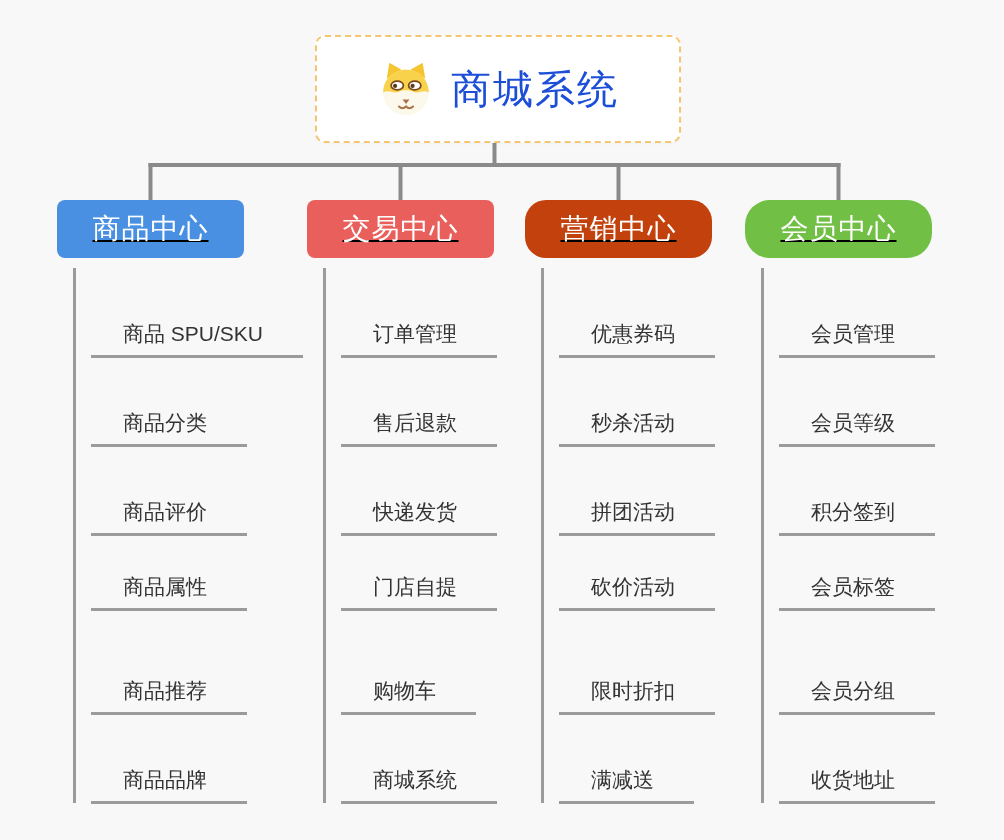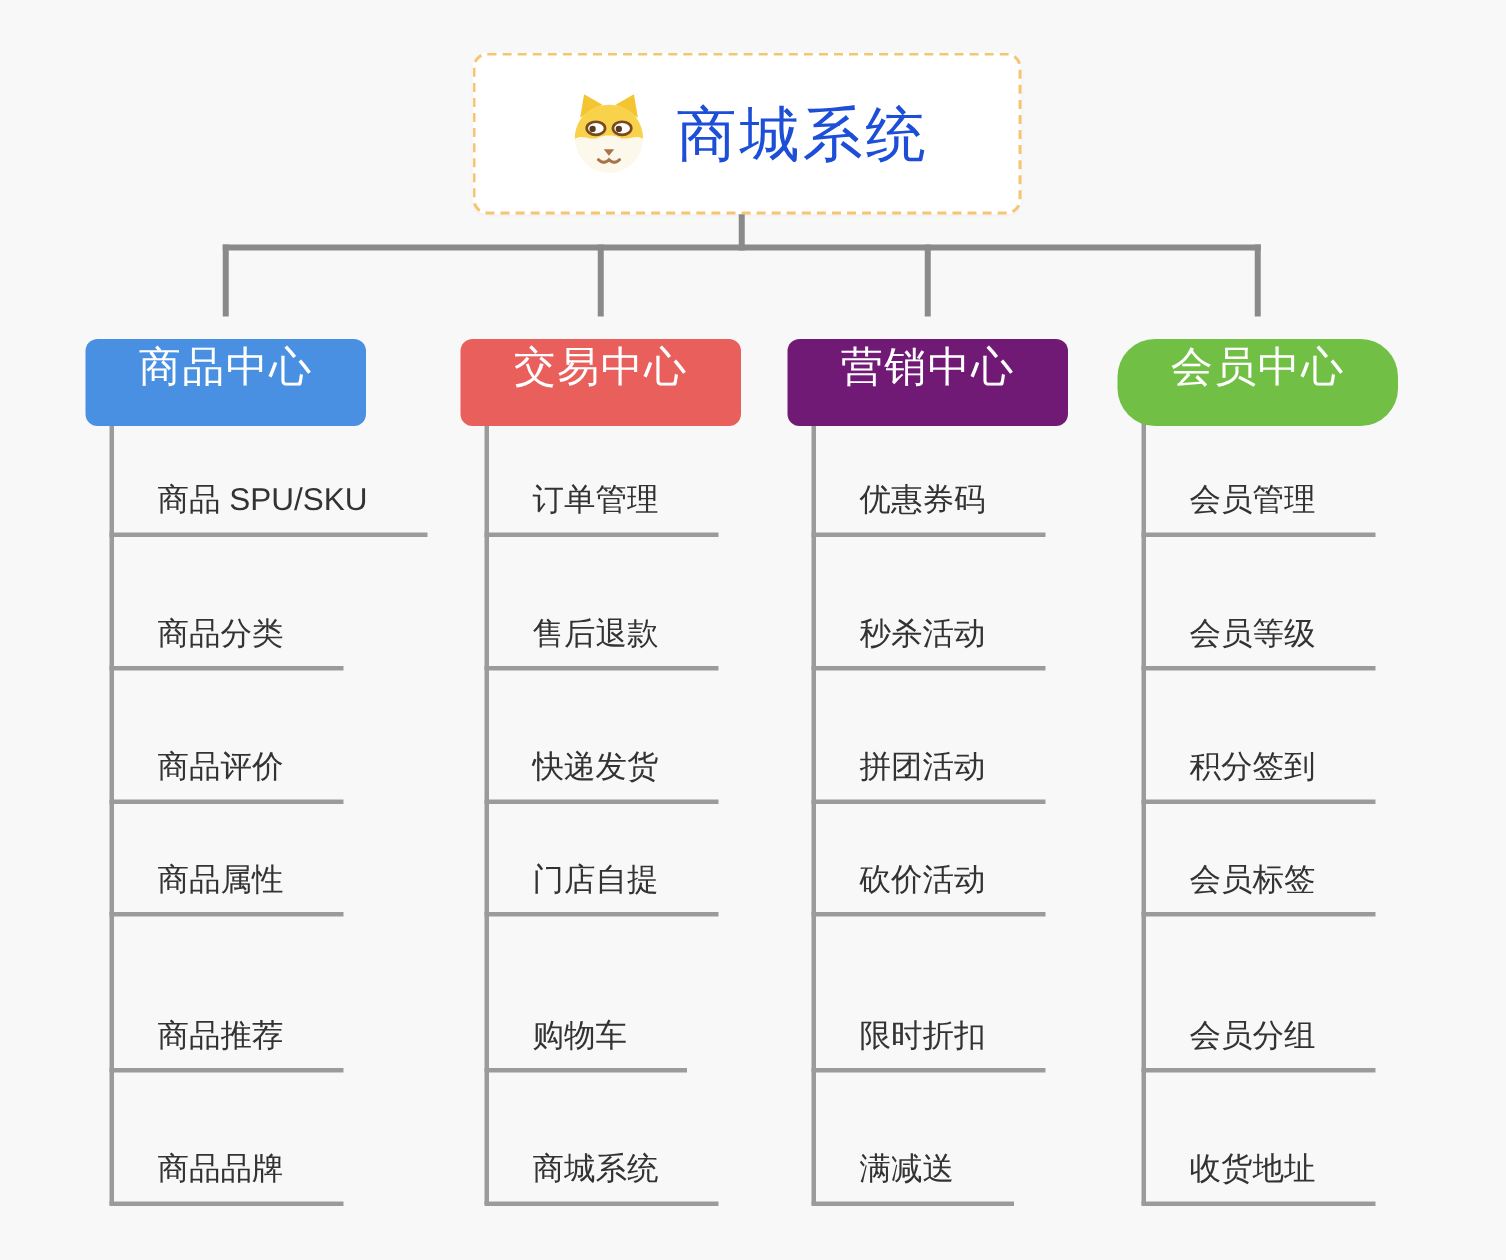--- a/index.html
+++ b/index.html
@@ -37,26 +37,27 @@
     font-size: 40px;
     color: #1d4ed8;
     letter-spacing: 2px;
     white-space: nowrap;
   }
   .root-icon { width: 58px; height: 56px; flex: 0 0 auto; }
 
   
   .branch-node {
     position: absolute;
-    top: 226px;
+    top: 200px;
     width: 187px; height: 58px;
     border-radius: 8px;
     display: flex;
-    align-items: flex-start;
+    align-items: center;
     justify-content: center;
+    text-decoration: underline;
   }
   .branch-label {
     color: #ffffff;
     font-size: 28px;
     letter-spacing: 1px;
     white-space: nowrap;
   }
   .node-1 { left: 57px; }
   .node-2 { left: 307px; }
   .node-3 { left: 525px; }
@@ -64,20 +65,21 @@
 
   
   .child-item {
     position: absolute;
     white-space: nowrap;
     font-size: 21px;
     color: #333333;
     line-height: 30px;
     padding: 0 40px 6px 32px;
     border-bottom: 3px solid #9b9b9b;
+    margin-left: 18px;
   }
   .col-1 { left: 73px; }
   .col-2 { left: 323px; }
   .col-3 { left: 541px; }
   .col-4 { left: 761px; }
   .row-1 { top: 319px; }
   .row-2 { top: 408px; }
   .row-3 { top: 497px; }
   .row-4 { top: 572px; }
   .row-5 { top: 676px; }
@@ -125,21 +127,21 @@
     </svg>
     <span class="root-title">商城系统</span>
   </div>
 
   <div class="branch-node node-1" style="background-color: rgb(74, 144, 226);">
     <span class="branch-label">商品中心</span>
   </div>
   <div class="branch-node node-2" style="background-color: rgb(232, 95, 92);">
     <span class="branch-label">交易中心</span>
   </div>
-  <div class="branch-node node-3" style="background-color: #701a75;">
+  <div class="branch-node node-3" style="background-color: #c2410c; border-radius: 21px;">
     <span class="branch-label">营销中心</span>
   </div>
   <div class="branch-node node-4" style="background-color: rgb(113, 191, 69); border-radius: 25px;">
     <span class="branch-label">会员中心</span>
   </div>
 
   <div class="child-item col-1 row-1">商品 SPU/SKU</div>
   <div class="child-item col-1 row-2">商品分类</div>
   <div class="child-item col-1 row-3">商品评价</div>
   <div class="child-item col-1 row-4">商品属性</div>

